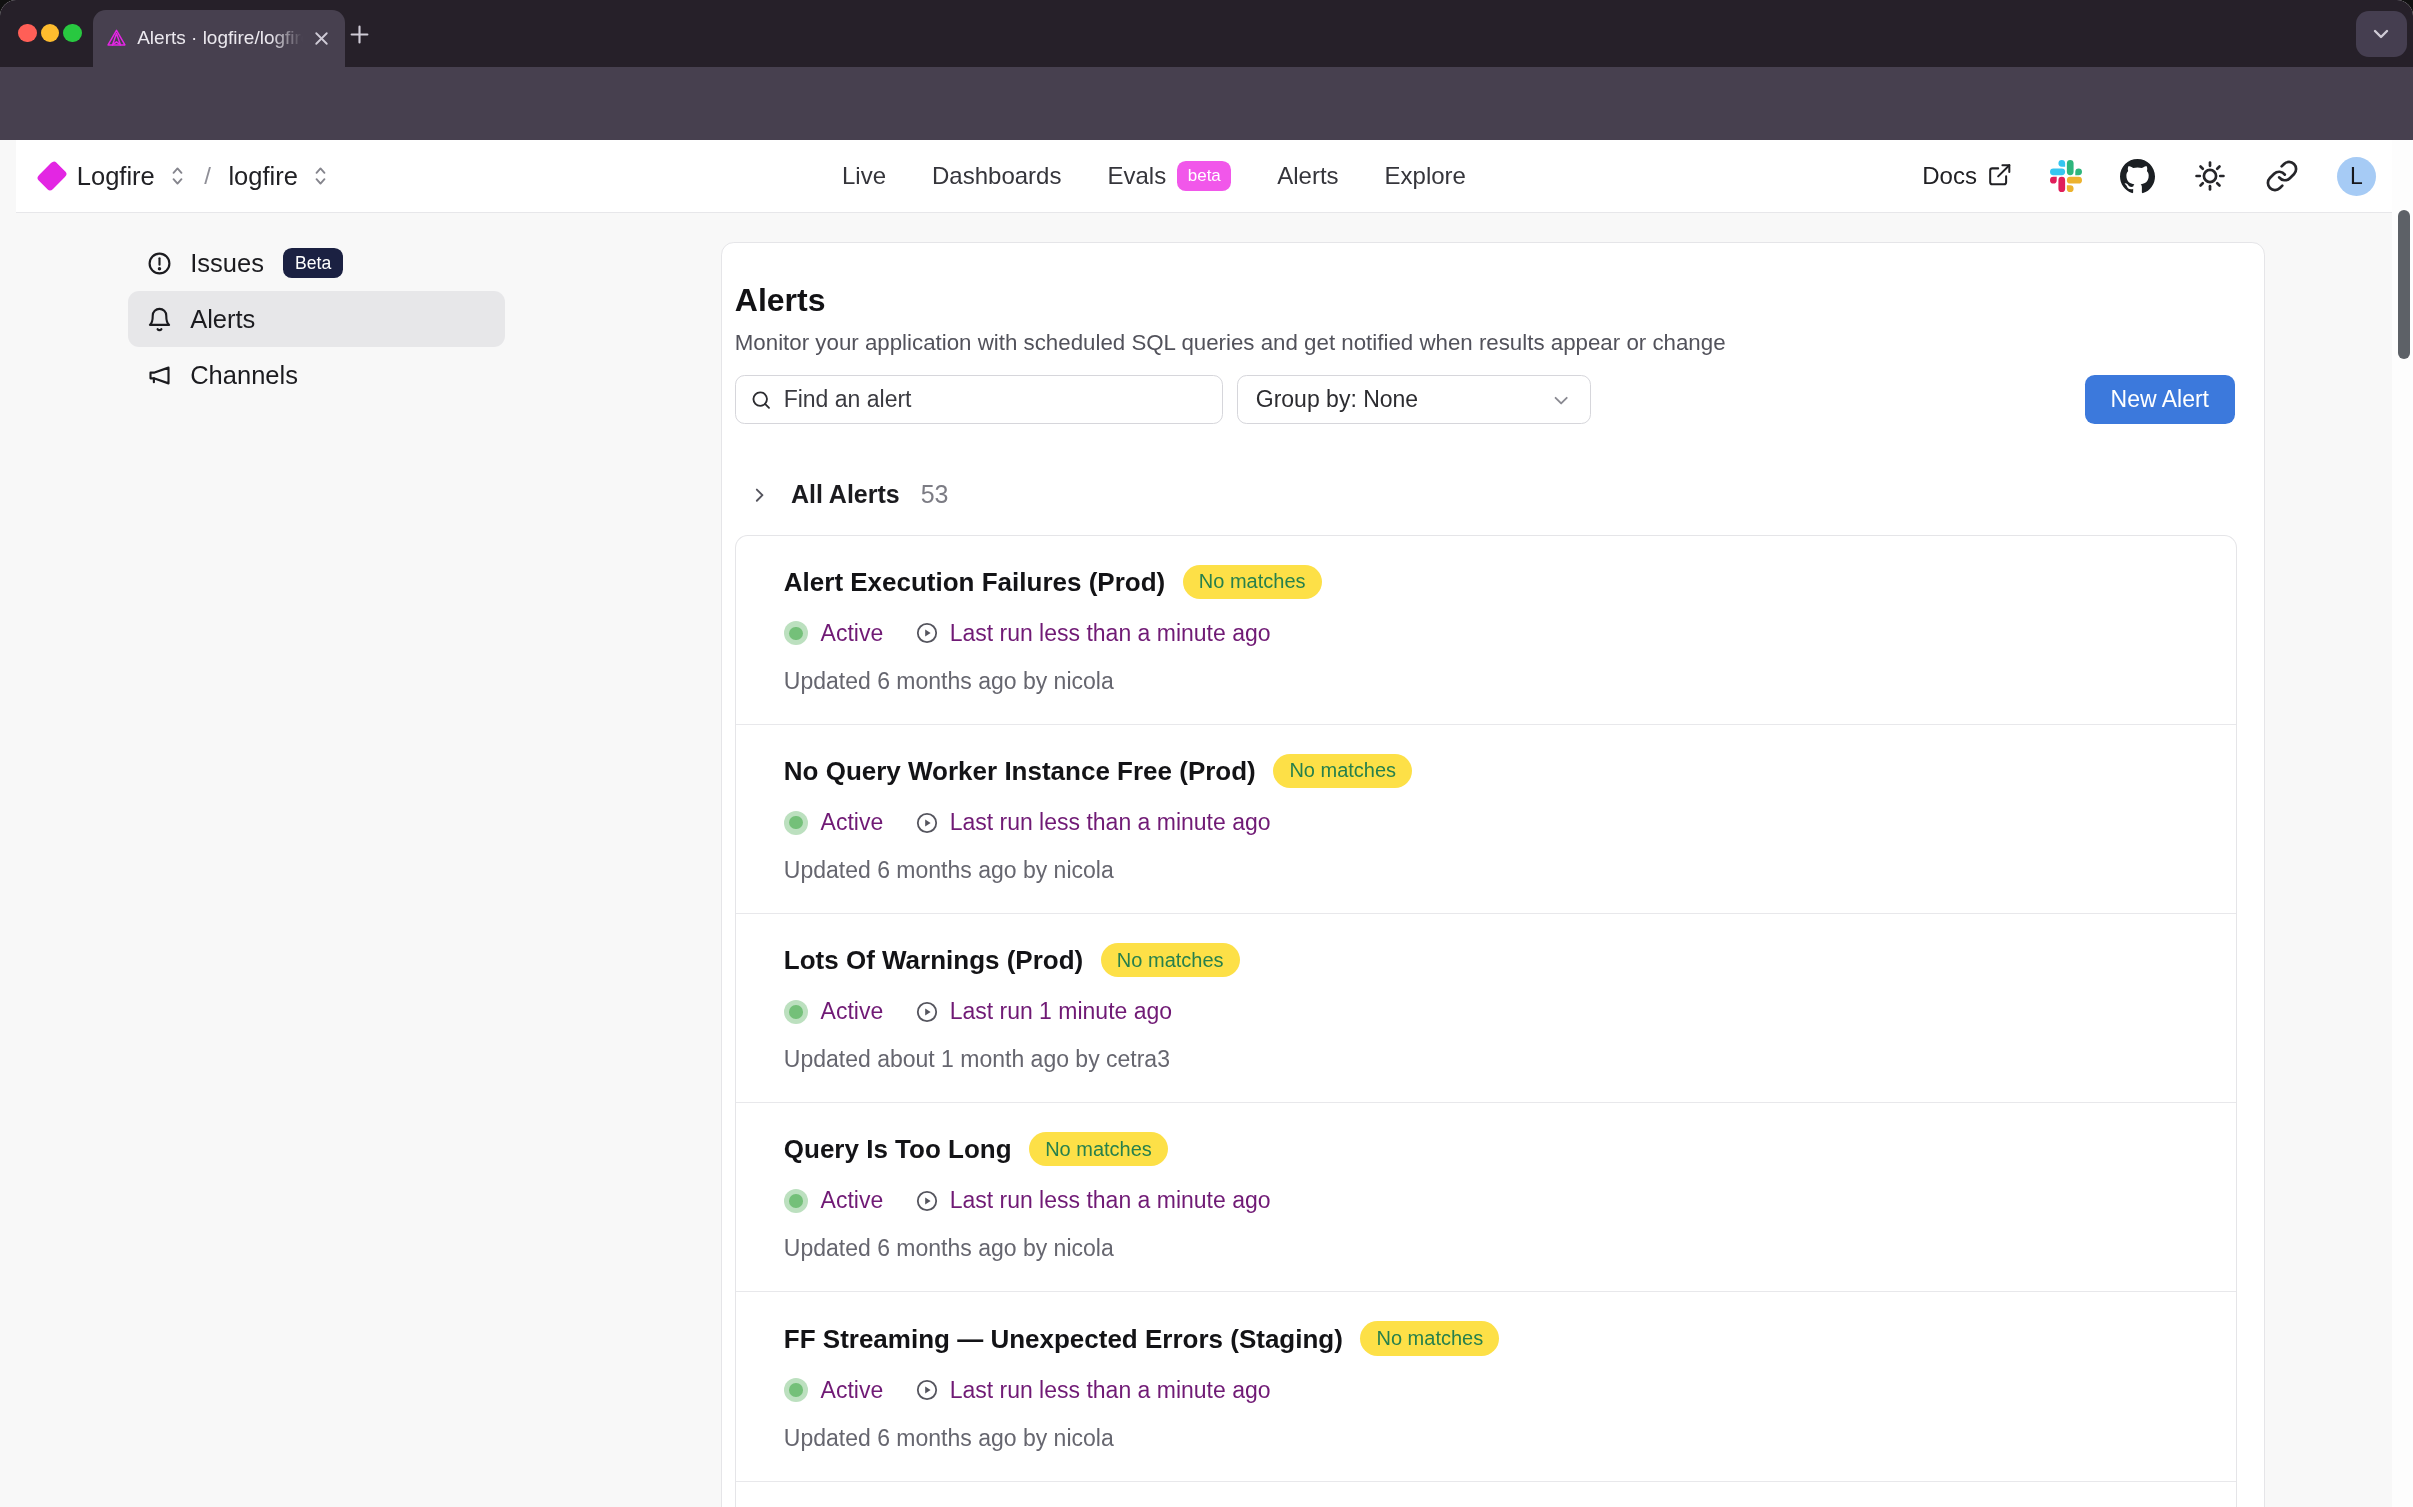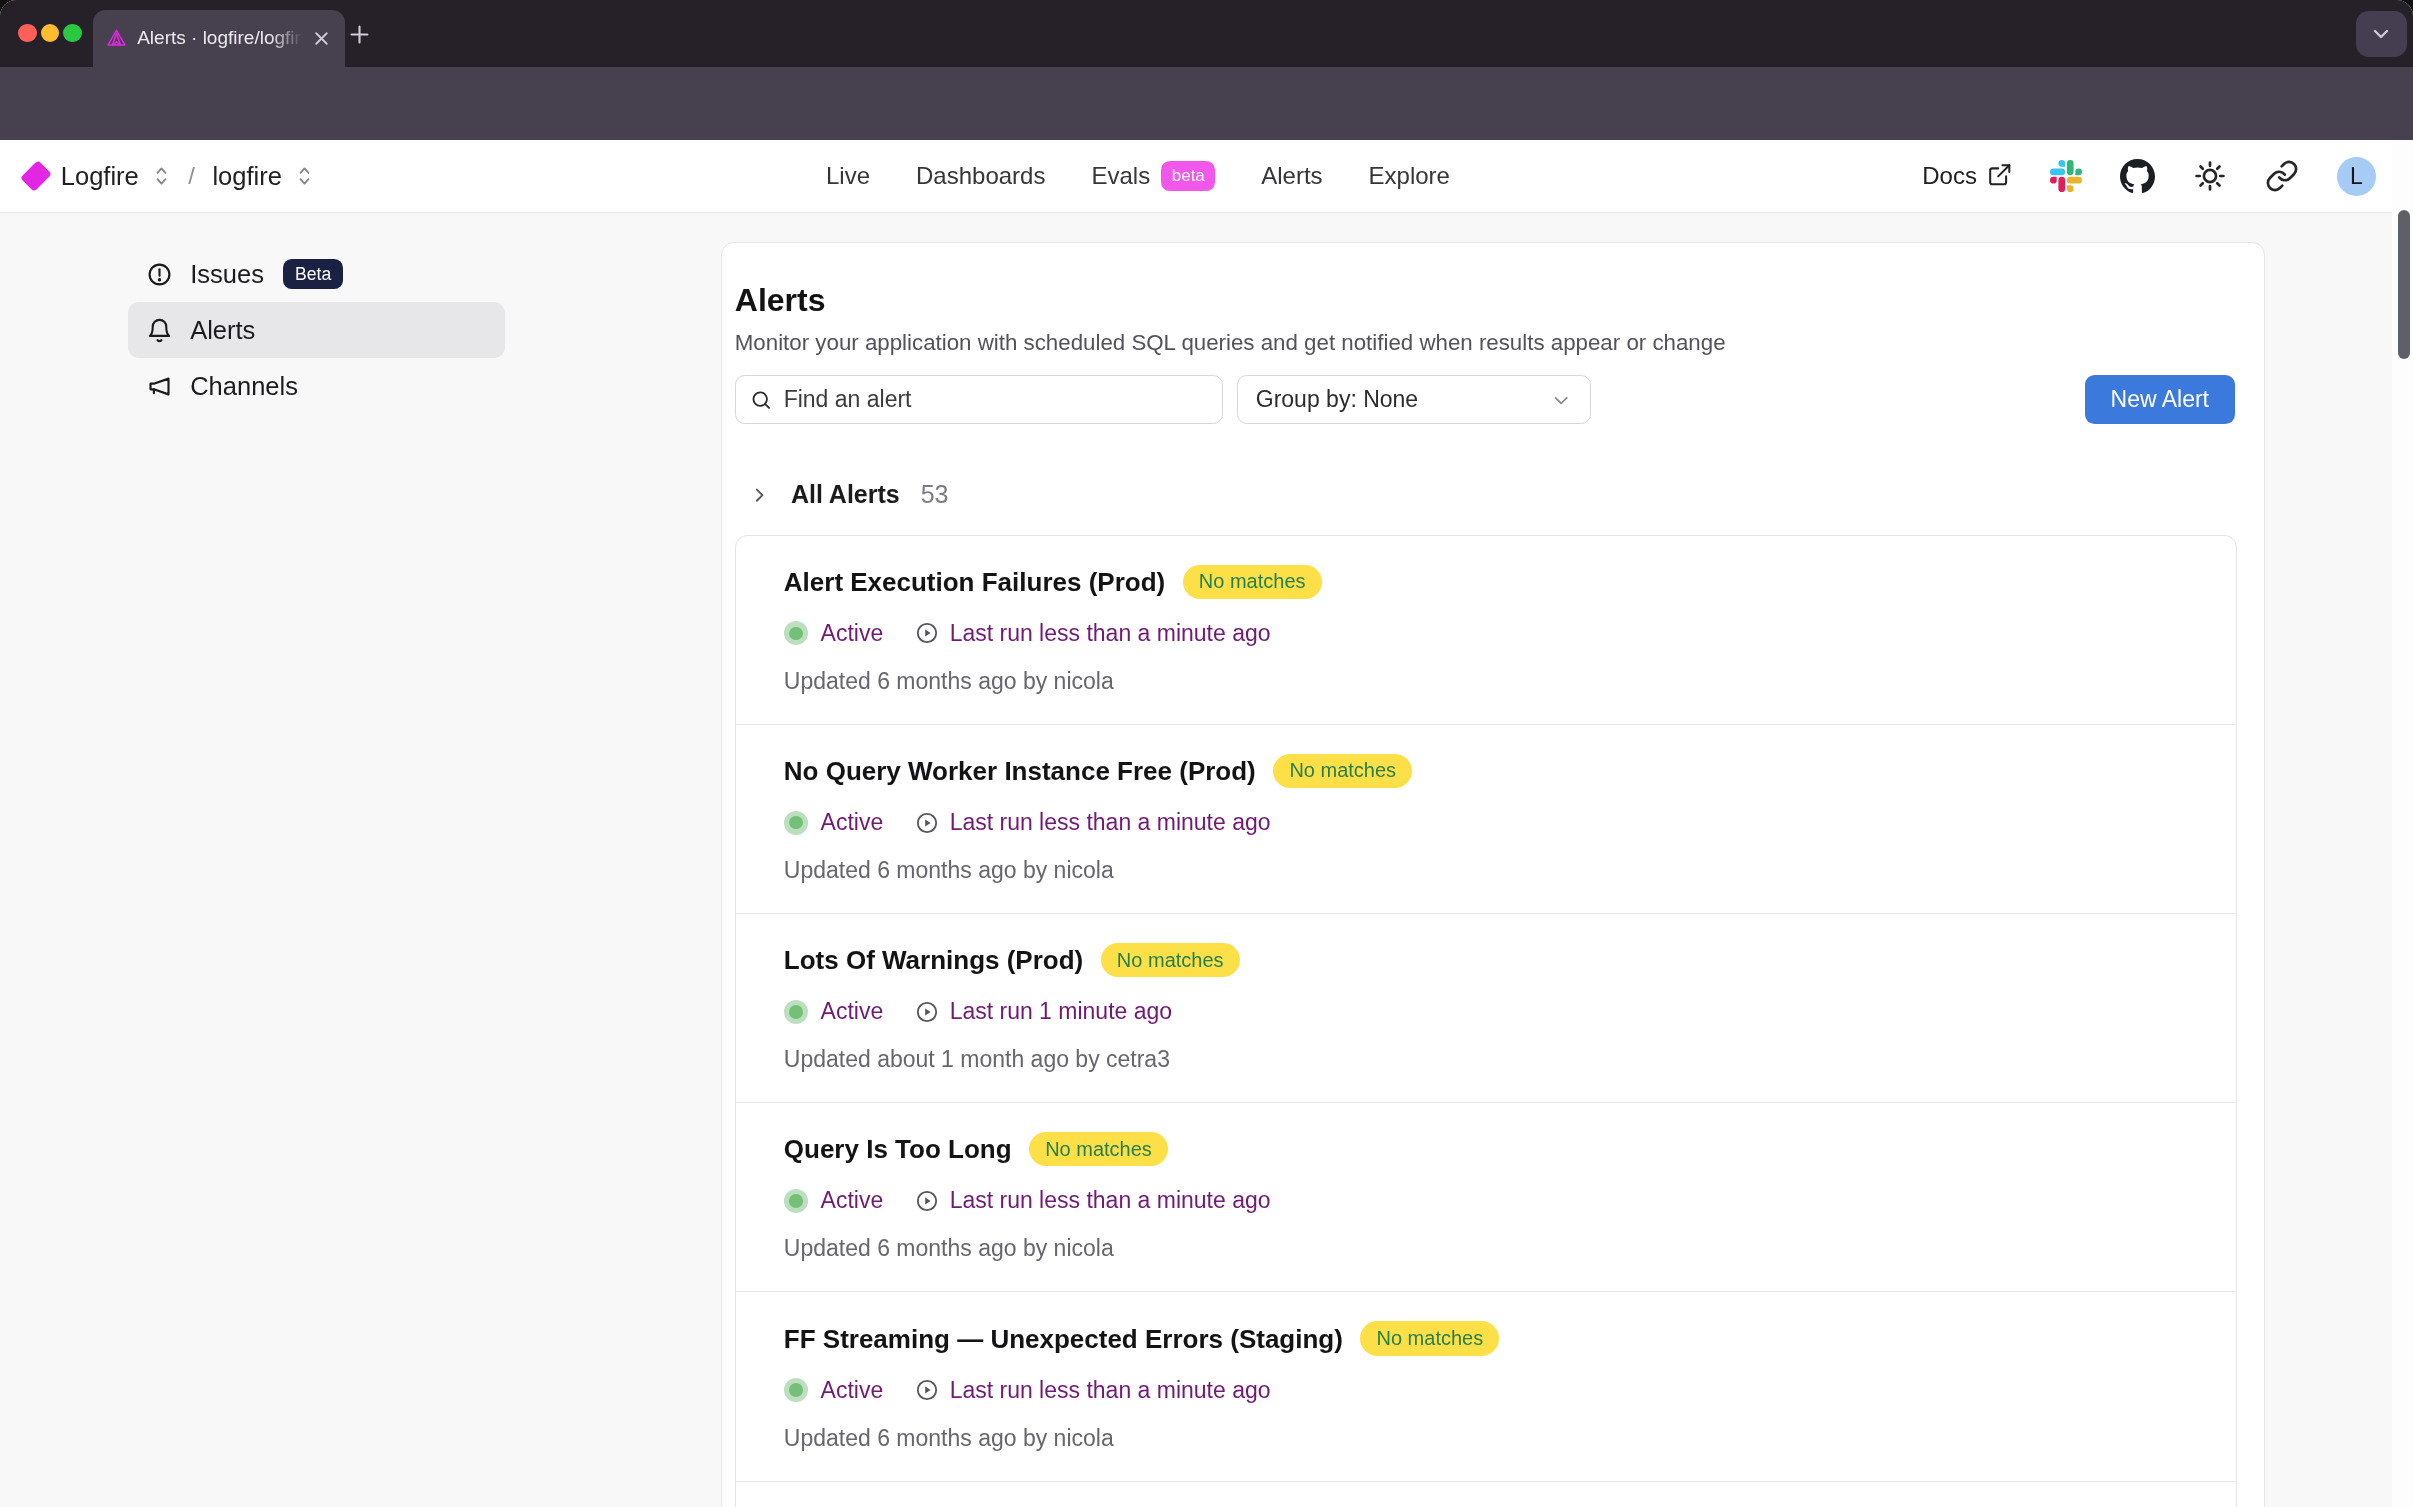--- a/index.html
+++ b/index.html
@@ -23,38 +23,38 @@
                border-radius:12.8px; display:flex; align-items:center; justify-content:center; }
 
   .toolbar { position:absolute; top:67px; left:0; right:0; height:73px; background:#47404f; }
   .tb-icon { position:absolute; top:85px; display:flex; }
   .urlbar { position:absolute; left:204px; top:77px; width:1676px; height:54px; background:#2f2937;
             border-radius:27px; display:flex; align-items:center; padding:0 21px; }
   .url-text { color:#f1eef4; font-size:24px; margin-left:21px; flex:1; letter-spacing:0.2px; }
   .kebab { position:absolute; right:24px; top:80px; display:flex; }
 
   
-  .appheader { position:absolute; top:140px; left:0; right:0; height:73px; background:#fff; border-bottom:1.6px solid #e7e7ea; }
+  .appheader { position:absolute; top:140px; left:16px; right:0; height:73px; background:#fff; border-bottom:1.6px solid #e7e7ea; }
   .breadcrumb { position:absolute; left:24px; top:0; bottom:0; display:flex; align-items:center; gap:12.8px;
                 font-size:25.5px; color:#212125; }
   .diamond { width:24px; height:24px; background:#e326e3; transform:rotate(45deg) scale(0.82,1.05); border-radius:4px; }
   .crumb-sep { color:#8f8f97; font-size:24px; margin:0 4.8px; }
   .selector { display:flex; }
   .mainnav { position:absolute; left:826px; top:0; bottom:0; display:flex; align-items:center; gap:46px;
              font-size:24px; color:#35353b; }
   .nav-item { display:flex; align-items:center; gap:11.2px; cursor:default; }
   .beta-pill { background:#f157ea; color:#fff; font-size:17px; padding:4.8px 10.4px; border-radius:8.8px; }
   .header-right { position:absolute; right:37px; top:0; bottom:0; display:flex; align-items:center; gap:38px; }
   .docs { display:flex; gap:9.6px; font-size:24px; color:#202024; }
   .avatar { width:39px; height:39px; border-radius:50%; background:#a6cbf5; color:#17171b; font-size:23px;
             display:flex; align-items:center; justify-content:center; }
 
   
   .page { position:absolute; top:213px; left:0; right:0; bottom:0; background:#f8f8f8; }
-  .sidebar { position:absolute; left:128px; top:33px; width:377px; }
+  .sidebar { position:absolute; left:128px; top:22px; width:377px; }
   .side-item { height:56px; border-radius:11.2px; display:flex; align-items:center; gap:17.6px; padding:0 17.6px;
                font-size:25.5px; color:#1b1b1f; }
   .side-item.active { background:#e7e7e9; }
   .side-badge { background:#1b2142; color:#fff; font-size:17.6px; padding:4.8px 12px; border-radius:8.8px; margin-left:1.6px; }
 
   .panel { position:absolute; left:721px; top:29px; width:1544px; height:1453px; background:#fff;
            border:1.6px solid #e5e5e8; border-radius:12.8px; padding:40px 29px 0 12.8px; }
   .page-title { font-size:32px; font-weight:700; color:#121215; line-height:35px; }
   .page-sub { margin-top:11.2px; font-size:22.3px; color:#52525b; line-height:27px; }
 

